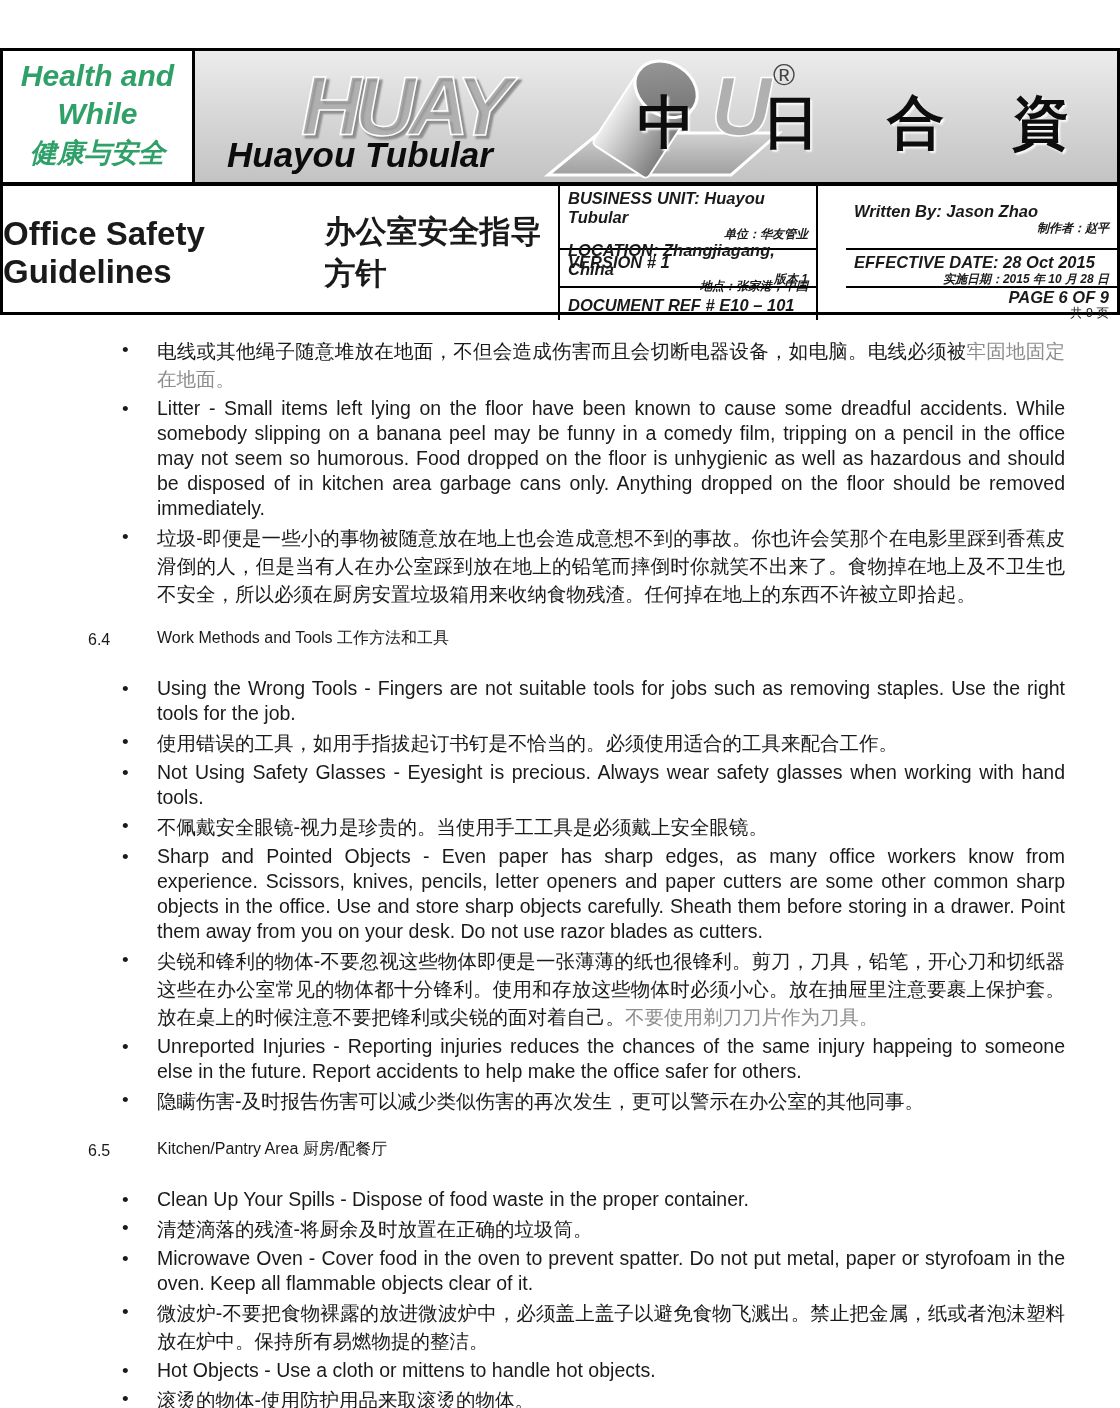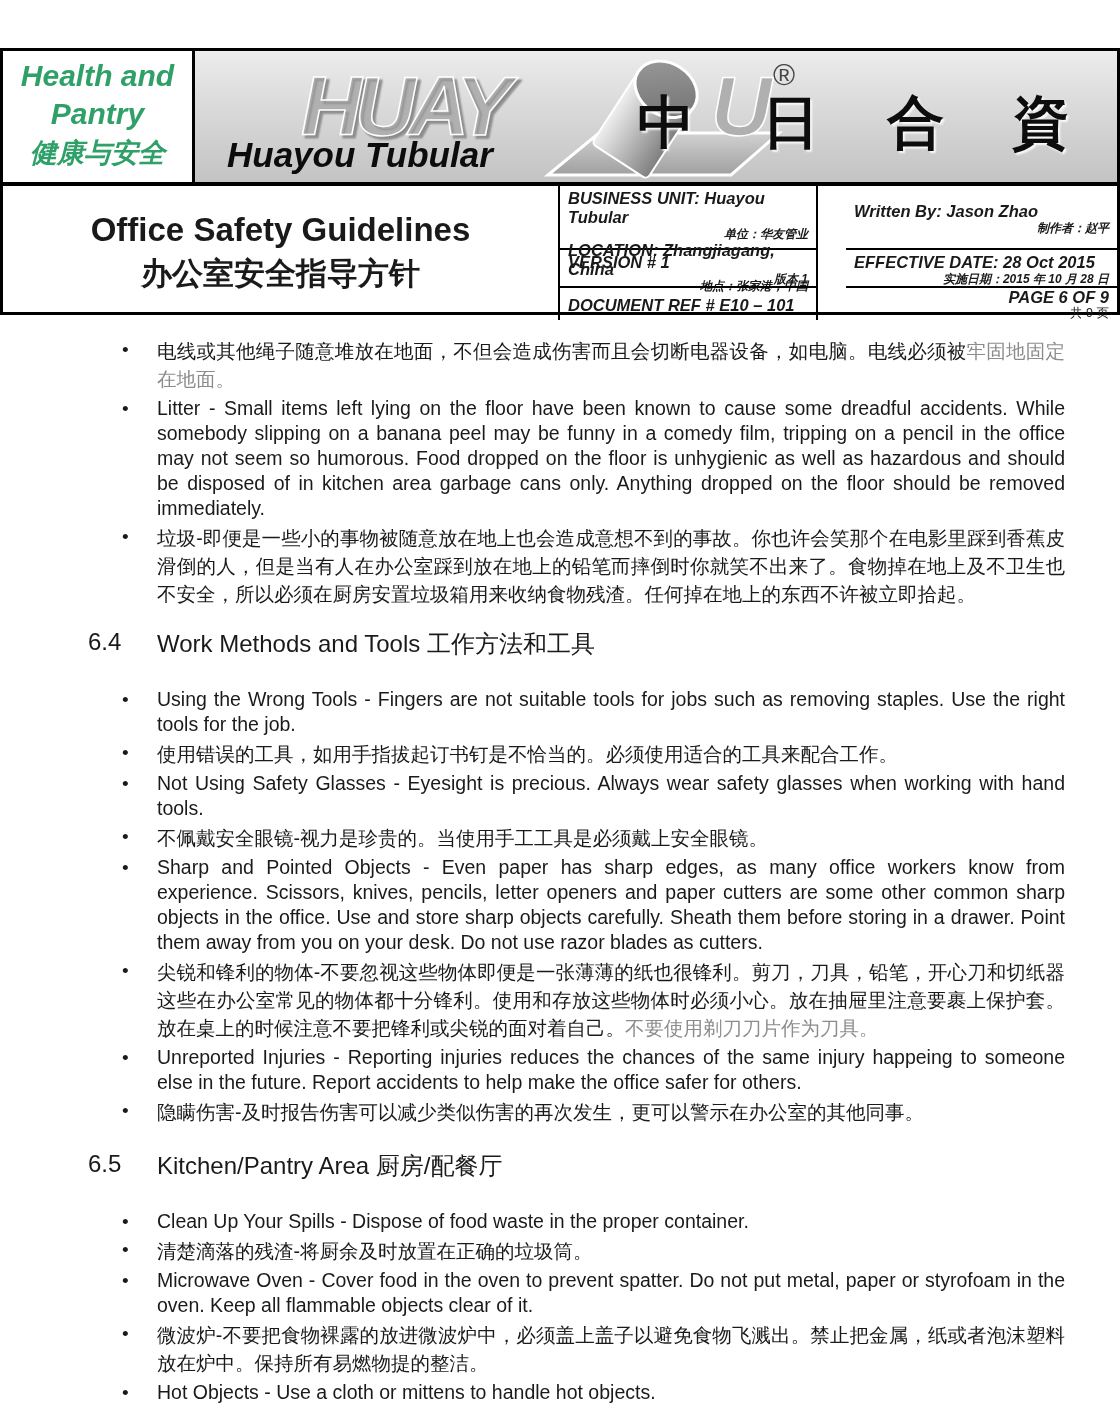--- a/index.html
+++ b/index.html
@@ -13,21 +13,21 @@
   .hs-cell { background:#fff; border-right:3px solid #000; text-align:center; padding-top:6px;
              color:#2fa068; font-style:italic; }
   .hs-en { font-weight:bold; font-size:30px; line-height:38px; }
   .hs-cn { font-size:27px; line-height:40px; font-weight:bold; }
   .logo-cell { position:relative; background:linear-gradient(180deg,#ececec 0%,#d9d9d9 45%,#c3c3c3 100%); overflow:hidden; }
   .logo-svg { position:absolute; left:18px; top:2px; }
   .jv-text { position:absolute; right:48px; top:34px; font-size:57px; font-weight:bold; color:#0d0d0d;
              word-spacing:52px; white-space:nowrap; text-shadow:2px 2px 2px rgba(255,255,255,0.9); }
 
   .info-row { display:grid; grid-template-columns:557px 258px 1fr; border-top:4px solid #000; height:130px; }
-  .title-cell { border-right:2px solid #000; display:flex; flex-direction:column; justify-content:center; align-items:center; gap:4px; }
+  .title-cell { border-right:2px solid #000; display:flex; justify-content:center; align-items:center; gap:4px; }
   .title-en { font-weight:bold; font-size:33px; }
   .title-cn { font-weight:bold; font-size:31px; }
   .mid-col { border-right:2px solid #000; display:grid; grid-template-rows:64px 38px auto; }
   .right-col { display:grid; grid-template-rows:64px 38px auto;padding-left:28px; }
   .info-cell { padding:3px 8px 0 8px; border-bottom:2px solid #000; }
   .info-cell.last { border-bottom:none; }
   .lbl { font-weight:bold; font-style:italic; font-size:16.5px; line-height:19px; }
   .sub { font-weight:bold; font-style:italic; font-size:12px; line-height:14px;text-align:right; }
   .center-v { display:flex; flex-direction:column; justify-content:center; }
   .page-cell { text-align:right; padding-top:1px; }
@@ -35,34 +35,34 @@
   .page-cn { font-size:12.5px; line-height:14px; }
 
   
   main { padding-top:22px; }
   .bullet { display:flex; margin-bottom:3px; margin-left:122px; }
   .dot { width:35px; flex-shrink:0; font-size:19px; line-height:25px; }
   .txt { width:908px; font-size:19.5px; }
   .en .txt { line-height:25px; text-align:justify; }
   .cn .txt { line-height:28px; text-align:justify; }
   .gray { color:#8c8c8c; }
-  .section-heading { display:flex; margin:20px 0 27px 88px; font-size:24px; }
+  .section-heading { display:flex; margin:20px 0 27px 88px; font-size:16px;align-items:flex-end; }
   .sec-num { width:69px; flex-shrink:0; }
   .sec-gap-top { margin-top:24px; }
 </style>
 </head>
 <body>
 
 <div class="page">
 
   <header class="doc-header">
     <div class="banner-row">
       <div class="hs-cell">
         <div class="hs-en">Health and</div>
-        <div class="hs-en">Pantry</div>
+        <div class="hs-en">While</div>
         <div class="hs-cn">健康与安全</div>
       </div>
       <div class="logo-cell">
         <svg class="logo-svg" width="590" height="128" viewBox="0 0 590 128">
           <defs>
             <linearGradient id="cylBody" x1="0" y1="0" x2="1" y2="0">
               <stop offset="0" stop-color="#efefef"></stop>
                 <stop offset="0.45" stop-color="#bdbdbd"></stop>
                 <stop offset="1" stop-color="#7e7e7e"></stop>
             </linearGradient>

